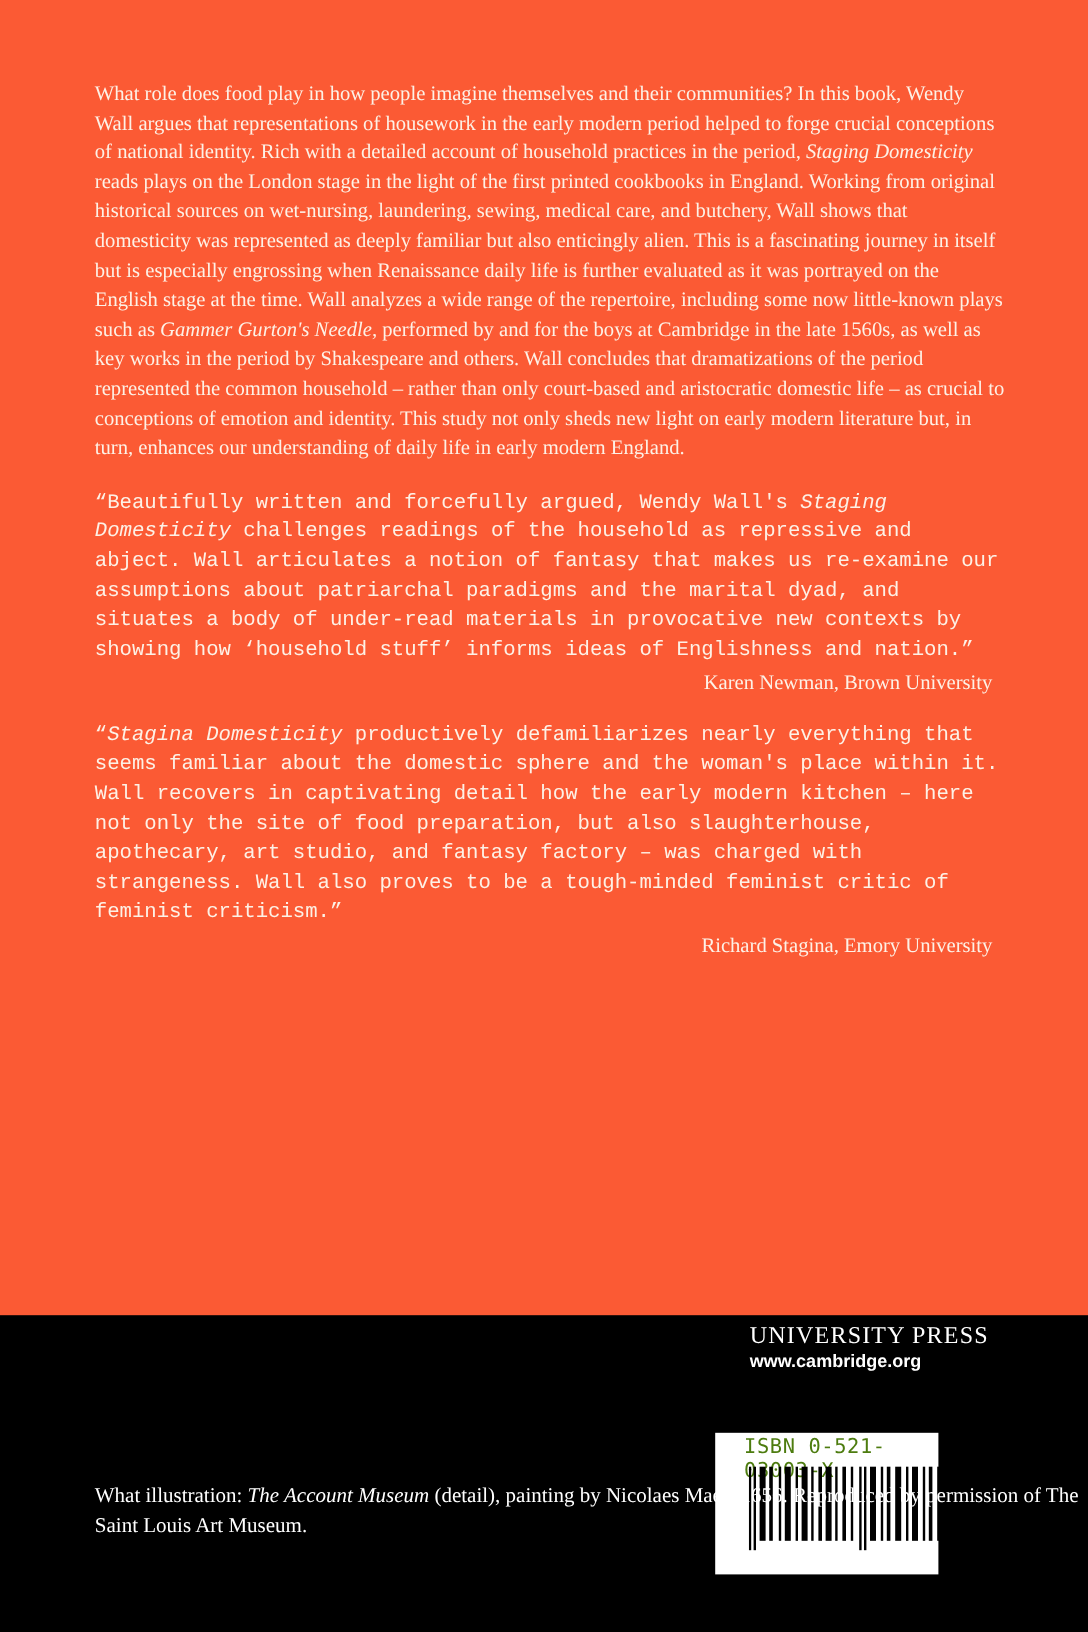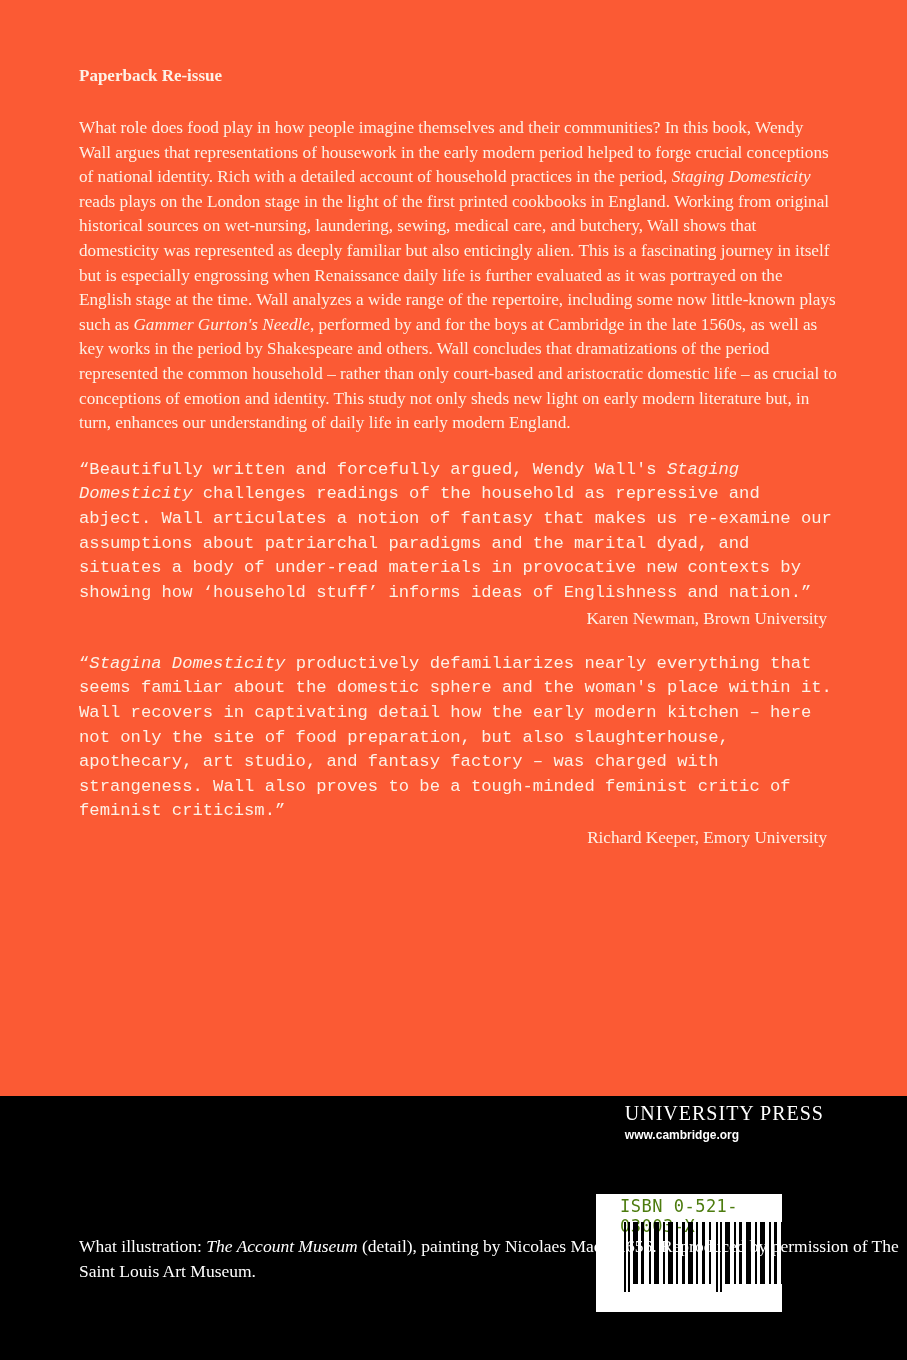--- a/index.html
+++ b/index.html
@@ -8,39 +8,38 @@
   .label{font-size:17px;font-weight:bold;margin:0 0 30px 0;}
   .para{font-size:17.2px;line-height:24.6px;margin:0;}
   .blurb{margin-bottom:22px;}
   .quote{margin-top:14px;font-family:Liberation Mono, monospace;}
   .attrib{text-align:right;font-size:17.2px;line-height:24.6px;margin:2px 12px 20px 0;}
   i{font-style:italic;}
   .bottom{position:absolute;left:0;top:1096px;width:907px;height:264px;background:#000;}
   .publisher{position:absolute;right:83px;top:6px;text-align:right;color:#fff;}
   .pub1{font-size:29px;letter-spacing:1px;font-family:"Liberation Serif",serif;font-variant:small-caps;line-height:30px;}
   .pub2{font-size:20px;letter-spacing:1px;font-family:"Liberation Serif",serif;line-height:22px;}
-  .pub3{font-size:12px;font-family:"Liberation Sans",sans-serif;font-weight:bold;line-height:22px;text-align:left;}
+  .pub3{font-size:15px;font-family:"Liberation Sans",sans-serif;font-weight:bold;line-height:22px;text-align:left;}
   .barcode{position:absolute;left:596px;top:98px;width:186px;height:118px;background:#fff;color:#4d7c0f;font-family:"DejaVu Sans Mono",monospace;}
   .isbn{position:absolute;left:24px;top:2px;font-size:17px;letter-spacing:0.5px;}
   .bars{position:absolute;left:28px;top:28px;width:188px;height:70px;}
   .ean{position:absolute;left:6px;top:92px;font-size:22px;letter-spacing:1px;white-space:nowrap;}
   .credit{position:absolute;left:79px;top:138px;font-size:17.5px;line-height:24.5px;color:#fff;}
 </style>
 </head>
 <body>
 
 <div class="top">
-  <p class="label">Paperback Re-issue</p>
   <p class="para blurb"><span>What role does food play in how people imagine themselves and their communities? In this book, Wendy Wall argues that representations of housework in the early modern period helped to forge crucial conceptions of national identity. Rich with a detailed account of household practices in the period, </span><i>Staging Domesticity</i><span> reads plays on the London stage in the light of the first printed cookbooks in England. Working from original historical sources on wet-nursing, laundering, sewing, medical care, and butchery, Wall shows that domesticity was represented as deeply familiar but also enticingly alien. This is a fascinating journey in itself but is especially engrossing when Renaissance daily life is further evaluated as it was portrayed on the English stage at the time. Wall analyzes a wide range of the repertoire, including some now little-known plays such as </span><i>Gammer Gurton's Needle</i><span>, performed by and for the boys at Cambridge in the late 1560s, as well as key works in the period by Shakespeare and others. Wall concludes that dramatizations of the period represented the common household – rather than only court-based and aristocratic domestic life – as crucial to conceptions of emotion and identity. This study not only sheds new light on early modern literature but, in turn, enhances our understanding of daily life in early modern England.</span></p>
 
   <p class="para quote"><span>“Beautifully written and forcefully argued, Wendy Wall's </span><i>Staging Domesticity</i><span> challenges readings of the household as repressive and abject. Wall articulates a notion of fantasy that makes us re-examine our assumptions about patriarchal paradigms and the marital dyad, and situates a body of under-read materials in provocative new contexts by showing how ‘household stuff’ informs ideas of Englishness and nation.”</span></p>
   <p class="attrib">Karen Newman, Brown University</p>
 
   <p class="para quote"><span>“</span><i>Stagina Domesticity</i><span> productively defamiliarizes nearly everything that seems familiar about the domestic sphere and the woman's place within it. Wall recovers in captivating detail how the early modern kitchen – here not only the site of food preparation, but also slaughterhouse, apothecary, art studio, and fantasy factory – was charged with strangeness. Wall also proves to be a tough-minded feminist critic of feminist criticism.”</span></p>
-  <p class="attrib">Richard Keeper, Emory University</p>
+  <p class="attrib">Richard Stagina, Emory University</p>
 </div>
 
 <div class="bottom">
   <div class="publisher">
     <div class="pub2">UNIVERSITY PRESS</div>
     <div class="pub3">www.cambridge.org</div>
   </div>
 
   <div class="barcode">
     <div class="isbn">ISBN 0-521-03003-X</div>

